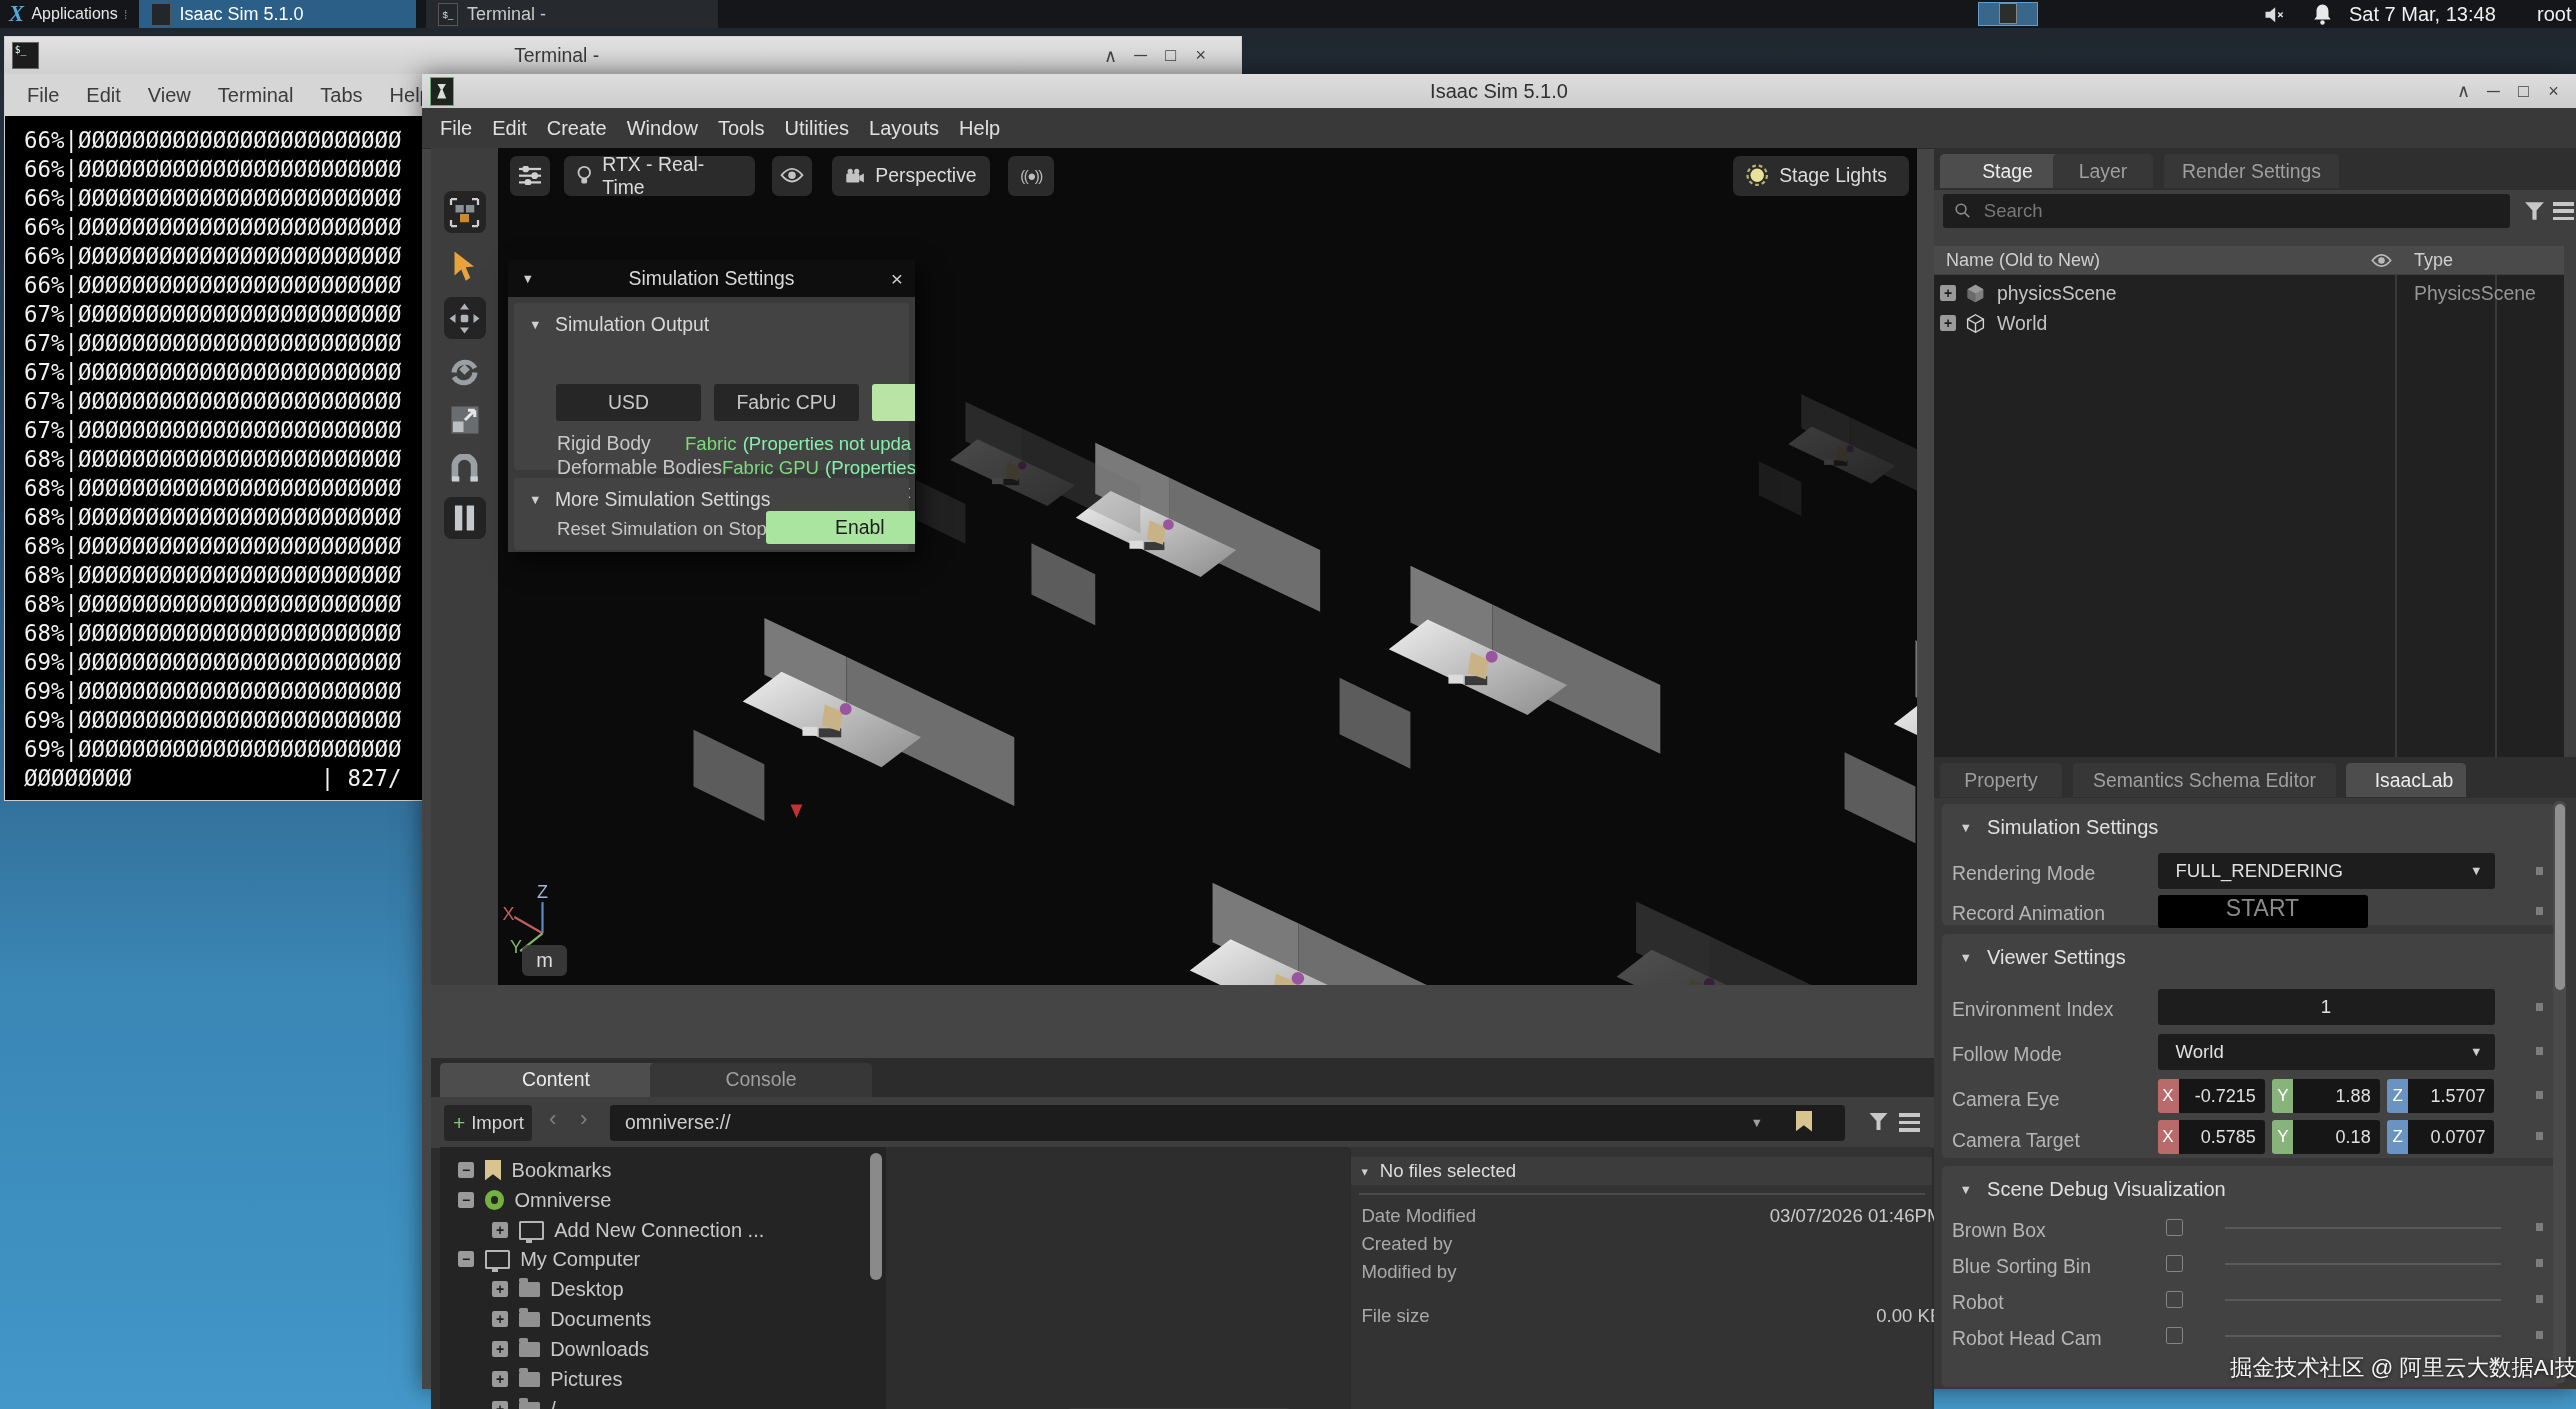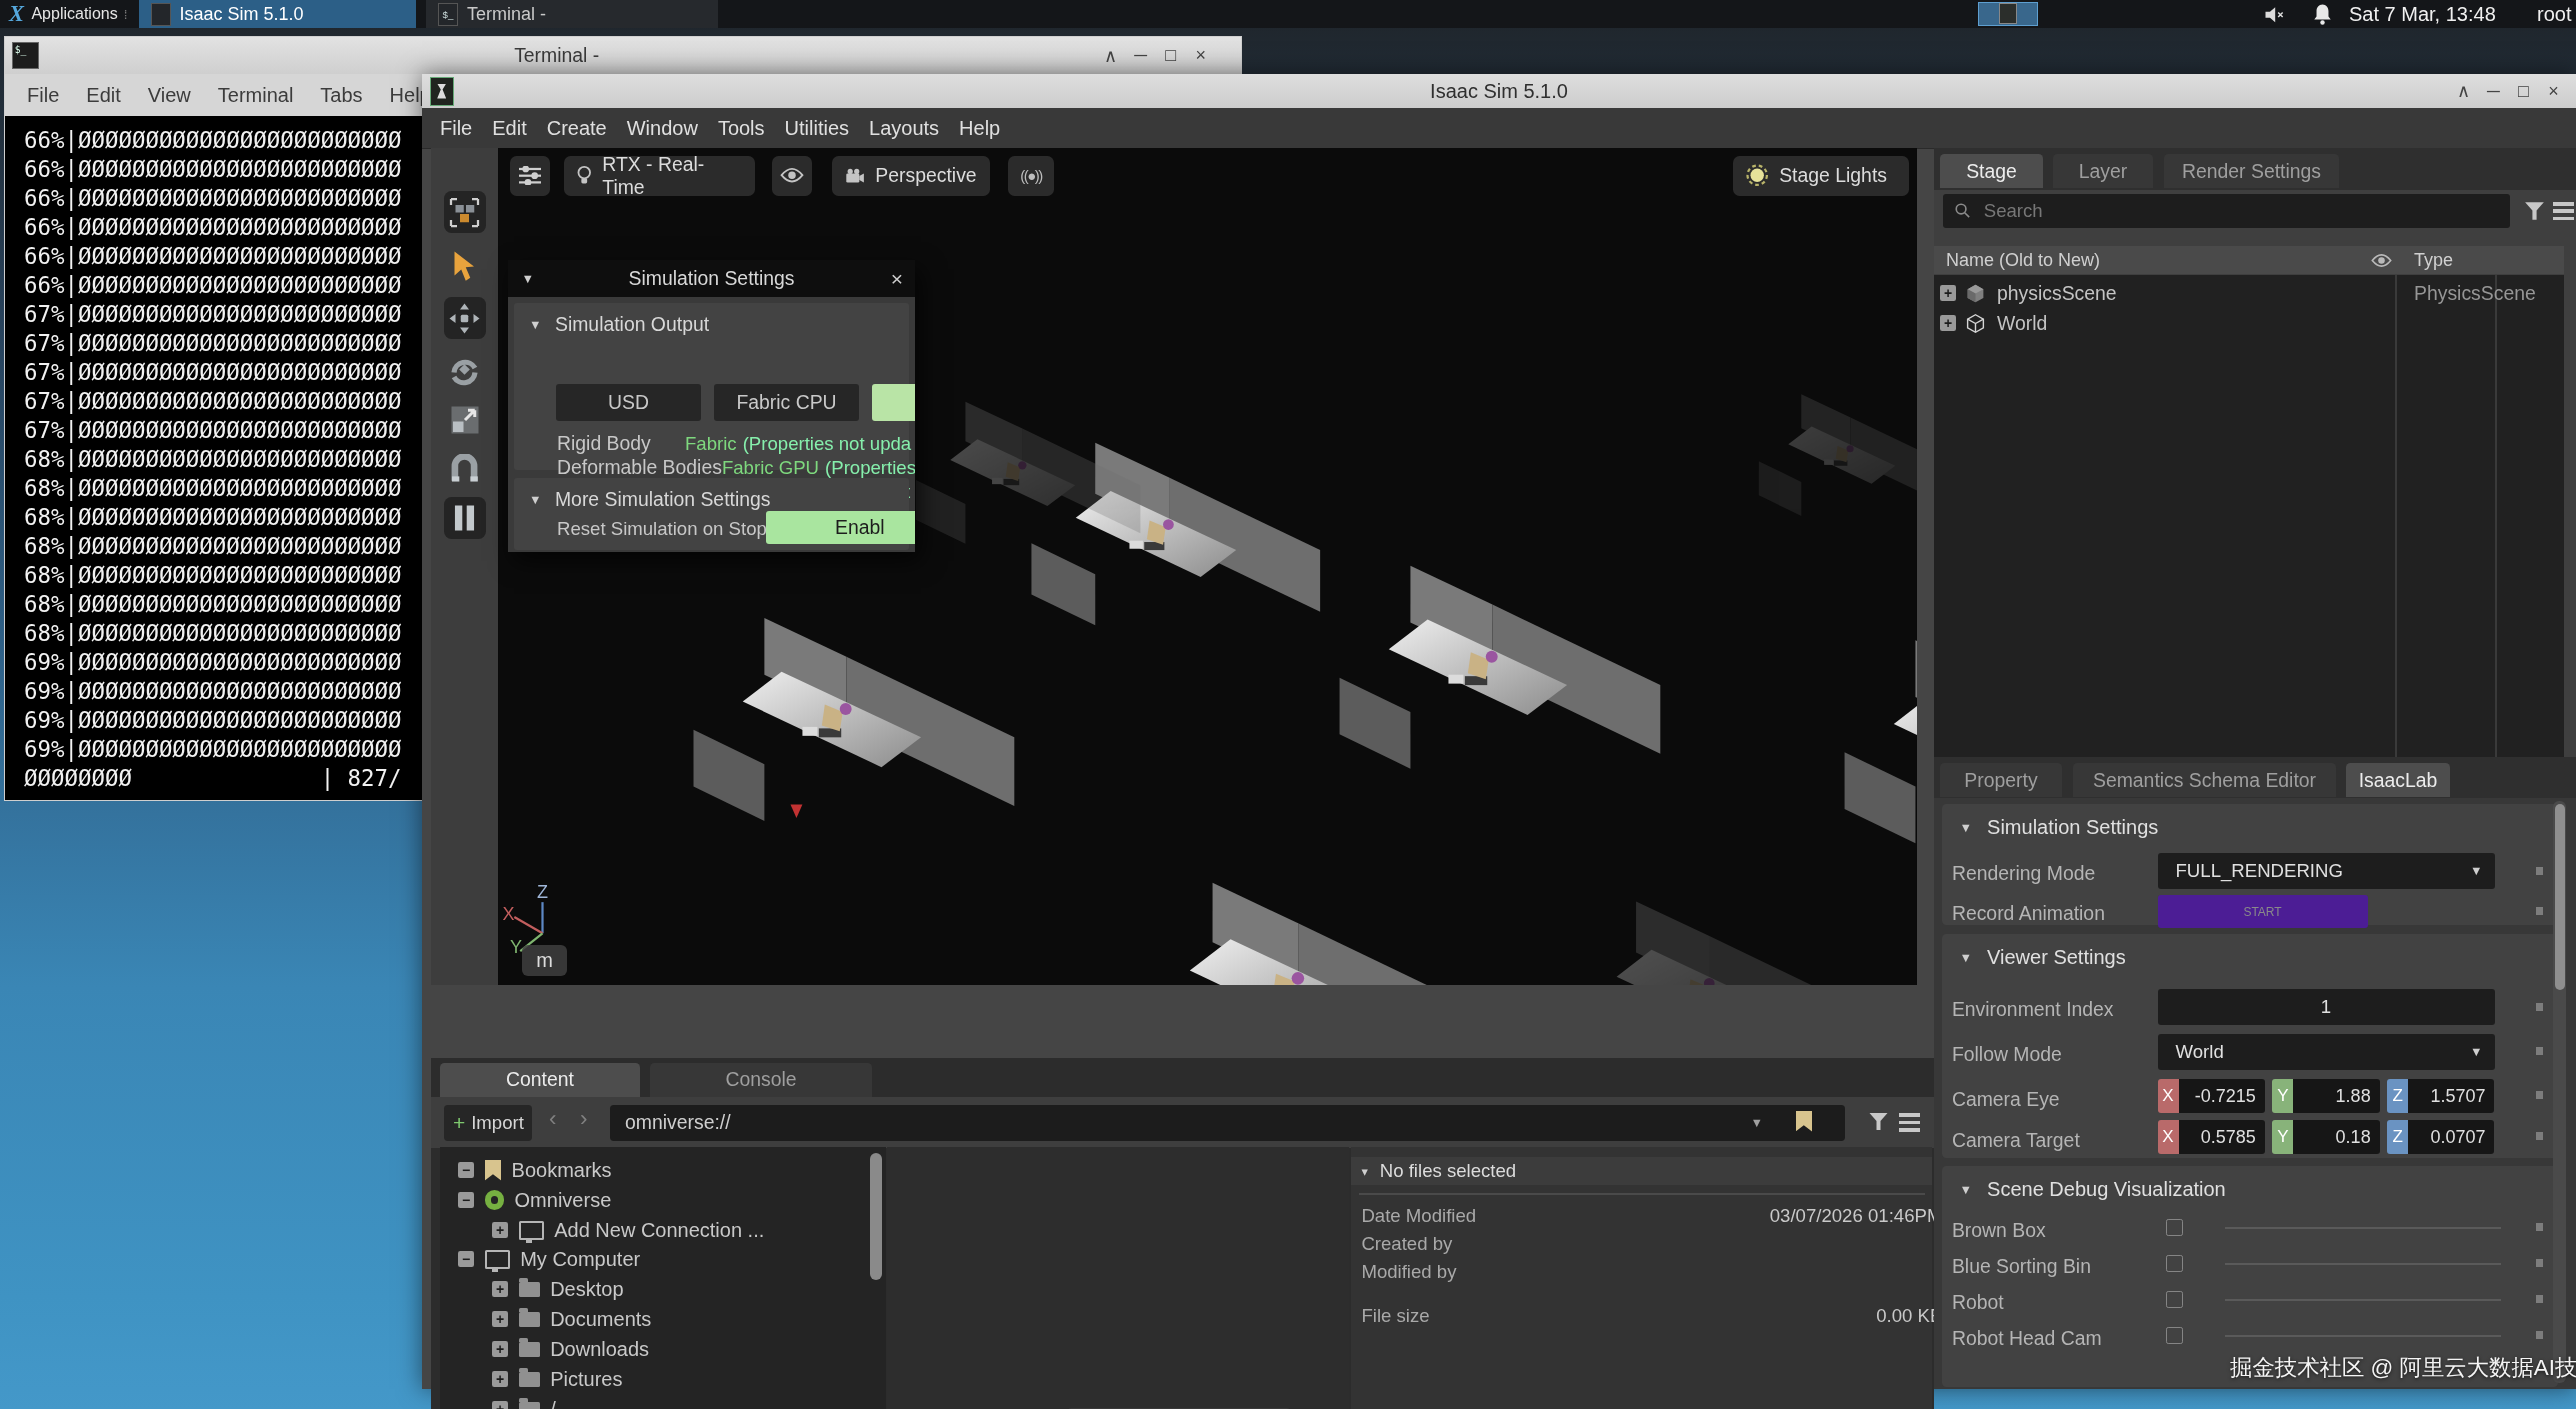--- a/index.html
+++ b/index.html
@@ -74,21 +74,21 @@
   .monitor:after{content:"";position:absolute;left:5.2px;bottom:-5.2px;width:6px;height:3px;background:#b5b5b5;}
   .bmk{width:16.4px;height:21px;background:#d8c48e;clip-path:polygon(0 0,100% 0,100% 100%,50% 70%,0 100%);flex:none;}
   .ring{width:19.4px;height:19.4px;border-radius:50%;border:6px solid #76b041;box-sizing:border-box;flex:none;}
   .cb-center{position:absolute;left:456px;top:89px;width:462px;height:302px;background:#2d2d2d;}
   .hscroll{position:absolute;left:180px;top:261px;width:224px;height:24px;background:#3a3a3a;border-radius:4.5px;}
   .details{position:absolute;left:920px;top:89px;width:581px;height:302px;background:#333;}
   .drow{position:absolute;left:10.4px;right:12px;display:flex;justify-content:space-between;font-size:18.6px;color:#a9a9a9;}
   
   .rp{position:absolute;left:1512px;top:74px;width:642px;height:1241px;background:#3f3f3f;}
   .rtab{position:absolute;height:34px;display:flex;align-items:center;justify-content:center;font-size:19.4px;border-radius:4.5px 4.5px 0 0;}
-  .tab-on{background:#4d4d4d;color:#ececec;}
+  .tab-on{background:#4d4d4d;color:#ececec;padding-left:16px;}
   .tab-off{background:#373737;color:#9f9f9f;}
   .search{position:absolute;left:9px;top:46px;width:567px;height:34px;background:#1d1d1d;border-radius:3px;display:flex;align-items:center;gap:9px;padding-left:10.4px;box-sizing:border-box;}
   .search input{background:transparent;border:none;outline:none;color:#bbb;font-size:18.6px;width:447px;font-family:"Liberation Sans",sans-serif;}
   .search input::placeholder{color:#777;}
   .thead{position:absolute;left:0;top:98px;width:630px;height:28px;background:#4a4a4a;color:#d0d0d0;font-size:18px;display:flex;align-items:center;}
   .tbody{position:absolute;left:0;top:127px;width:630px;height:482px;background:#212121;}
   .srow{position:absolute;left:0;width:630px;height:30px;display:flex;align-items:center;color:#c4c4c4;font-size:19.4px;}
   .lab{color:#b5b5b5;font-size:19.4px;}
   .ibox{position:absolute;left:7.5px;width:616px;background:#424242;border-radius:4.5px;}
   .sec-h{display:flex;align-items:center;gap:15px;color:#e0e0e0;font-size:20px;padding:12px 0 0 18px;}
@@ -571,21 +571,21 @@
             <span class="tri">▼</span>
           <span>Simulation Settings</span>
           </div>
         <span class="lab abs" style="left:10.4px;top:58px">Rendering Mode</span>
         <div class="fld" style="top:49px">
           <span style="margin-left:18px">FULL_RENDERING</span>
           <span style="position:absolute;right:12px;font-size:12.7px;color:#cfcfcf">▼</span>
         </div>
         <div class="dot" style="top:63px"></div>
         <span class="lab abs" style="left:10.4px;top:98px">Record Animation</span>
-        <div style="position:absolute;left:216px;top:91px;width:210px;height:33px;background:#4c1d95;border-radius:3px;display:flex;align-items:center;justify-content:center;color:#8a8a8a;font-size:12px">
+        <div style="position:absolute;left:216px;top:91px;width:210px;height:33px;background:#000000;border-radius:3px;display:flex;align-items:flex-start;justify-content:center;color:#8a8a8a;font-size:23px">
           <span>START</span>
         </div>
         <div class="dot" style="top:103px"></div>
       </div>
 
       <div class="ibox" style="top:136px;height:224px">
         <div class="sec-h">
             <span class="tri">▼</span>
           <span>Viewer Settings</span>
           </div>

